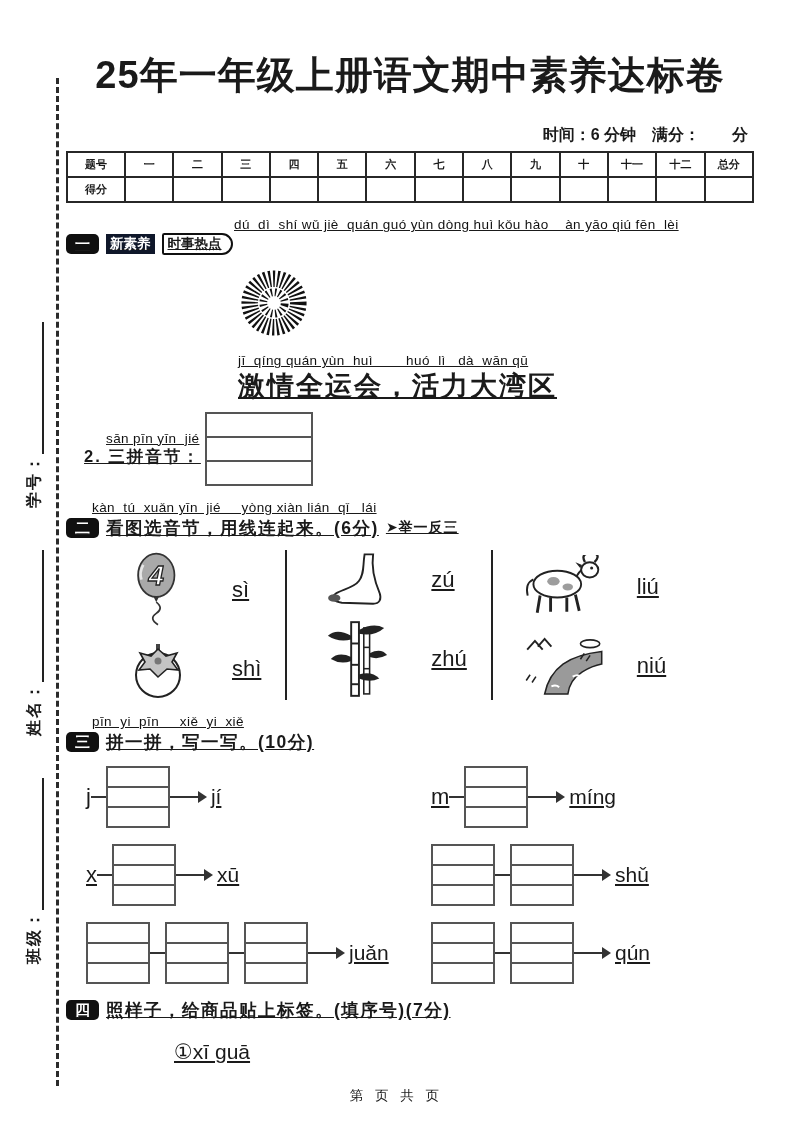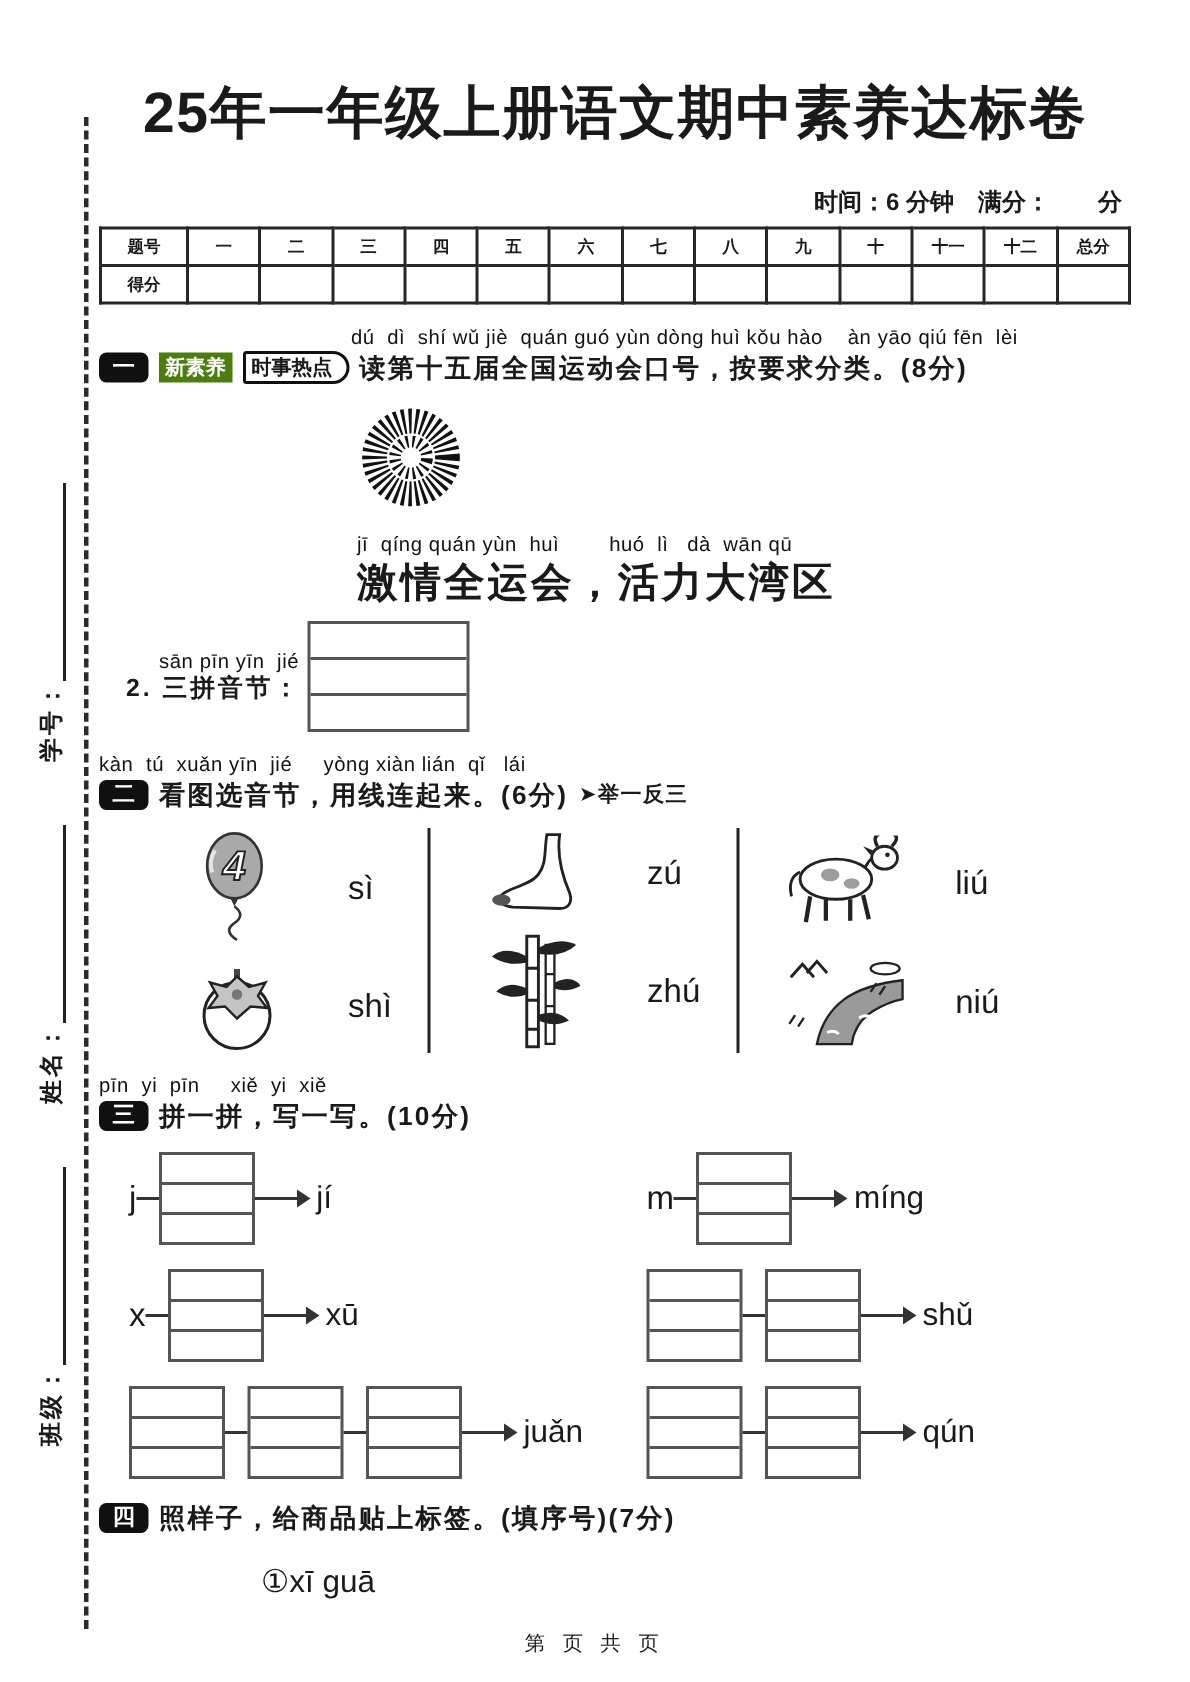--- a/index.html
+++ b/index.html
@@ -20,40 +20,40 @@
   
   .main{position:absolute;left:66px;top:50px;width:688px;}
   .title{font-size:38px;font-weight:bold;text-align:center;letter-spacing:1px;margin:0 0 24px 0;}
   .time-line{text-align:right;font-weight:bold;font-size:16px;margin:0 6px 5px 0;white-space:pre;}
   table.score{width:100%;border-collapse:collapse;table-layout:fixed;font-weight:bold;font-size:11px;}
   table.score td{border:2px solid #272727;text-align:center;height:23px;padding:0;}
   table.score td:first-child{width:56px;}
   .pinyin{font-size:13.5px;white-space:pre;letter-spacing:.4px;color:#111;}
   .qrow{display:flex;align-items:center;gap:7px;margin-top:1px;}
   .badge-num{background:#101010;color:#fff;font-weight:bold;font-size:15px;padding:2px 9px;border-radius:5px;line-height:1.1;}
-  .badge-solid{background:#4d7c0f;color:#fff;font-weight:bold;font-size:13.5px;padding:2.5px 4px;line-height:1.1;}
+  .badge-solid{background:#0f172a;color:#fff;font-weight:bold;font-size:13.5px;padding:2.5px 4px;line-height:1.1;}
   .badge-pill{border:2px solid #101010;border-radius:3px 14px 14px 3px;font-weight:bold;font-size:13.5px;padding:1px 9px 1px 4px;line-height:1.2;}
   .qtitle{font-weight:bold;font-size:17.5px;letter-spacing:1.5px;}
   .qtag{font-weight:bold;font-size:14px;letter-spacing:1px;}
   
   .q1-pinyin{margin-left:168px;}
   .logo-row{display:flex;align-items:flex-start;gap:16px;margin:12px 0 8px 172px;flex-direction:column;}
   .slogan{font-size:27px;font-weight:bold;letter-spacing:2px;}
   .subq-row{display:flex;gap:58px;margin:8px 0 0 18px;}
   .subq{display:flex;align-items:center;gap:4px;}
   .subq-text{font-weight:bold;font-size:16.5px;letter-spacing:2px;white-space:nowrap;}
   .ansbox{border:2px solid #555;}
   .ansbox .row{height:22px;border-bottom:2px solid #555;}
   .ansbox .row:last-child{border-bottom:none;}
   .w104{width:104px;} .w190{width:190px;}
   .subq .pinyin{margin-left:22px;}
   .sub3-row{margin:10px 0 0 18px;display:flex;align-items:center;gap:4px;}
   
-  .sec{margin-top:14px;}
-  .ind{}
+  .sec{margin-top:14px;text-decoration:underline;}
+  .ind{margin-left:26px;}
   .match-grid{display:flex;margin:10px 0 0 22px;}
   .match-col{display:grid;grid-template-columns:92px auto;align-items:center;column-gap:28px;row-gap:8px;padding:0 24px;}
   .match-col + .match-col{border-left:2px solid #222;}
   .match-word{font-size:22px;}
   .img-cell{display:flex;justify-content:center;align-items:center;}
   
   .pin-grid{display:grid;grid-template-columns:345px 1fr;row-gap:16px;margin:12px 0 0 20px;}
   .pdia{display:flex;align-items:center;}
   .pfx{font-size:22px;}
   .dash{width:15px;height:2.5px;background:#333;}
@@ -129,21 +129,20 @@
     </tr>
   </tbody>
     </table>
 
   <div class="sec">
     <div class="pinyin q1-pinyin">dú  dì  shí wǔ jiè  quán guó yùn dòng huì kǒu hào    àn yāo qiú fēn  lèi</div>
     <div class="qrow">
       <span class="badge-num">一</span>
       <span class="badge-solid">新素养</span>
       <span class="badge-pill">时事热点</span>
-      <span class="qtitle">读第十五届全国运动会口号，按要求分类。(8分)</span>
     </div>
 
     <div class="logo-row">
       <svg width="72" height="70" viewBox="0 0 72 72">
         <circle cx="36" cy="37" r="25" fill="none" stroke="#111" stroke-width="17" stroke-dasharray="2 2.3"></circle>
         <circle cx="36" cy="37" r="11" fill="none" stroke="#111" stroke-width="8" stroke-dasharray="1.6 2.6" transform="rotate(10 36 37)"></circle>
       </svg>
       <div>
         <div class="pinyin">jī  qíng quán yùn  huì        huó  lì   dà  wān qū</div>
         <div class="slogan">激情全运会，活力大湾区</div>

